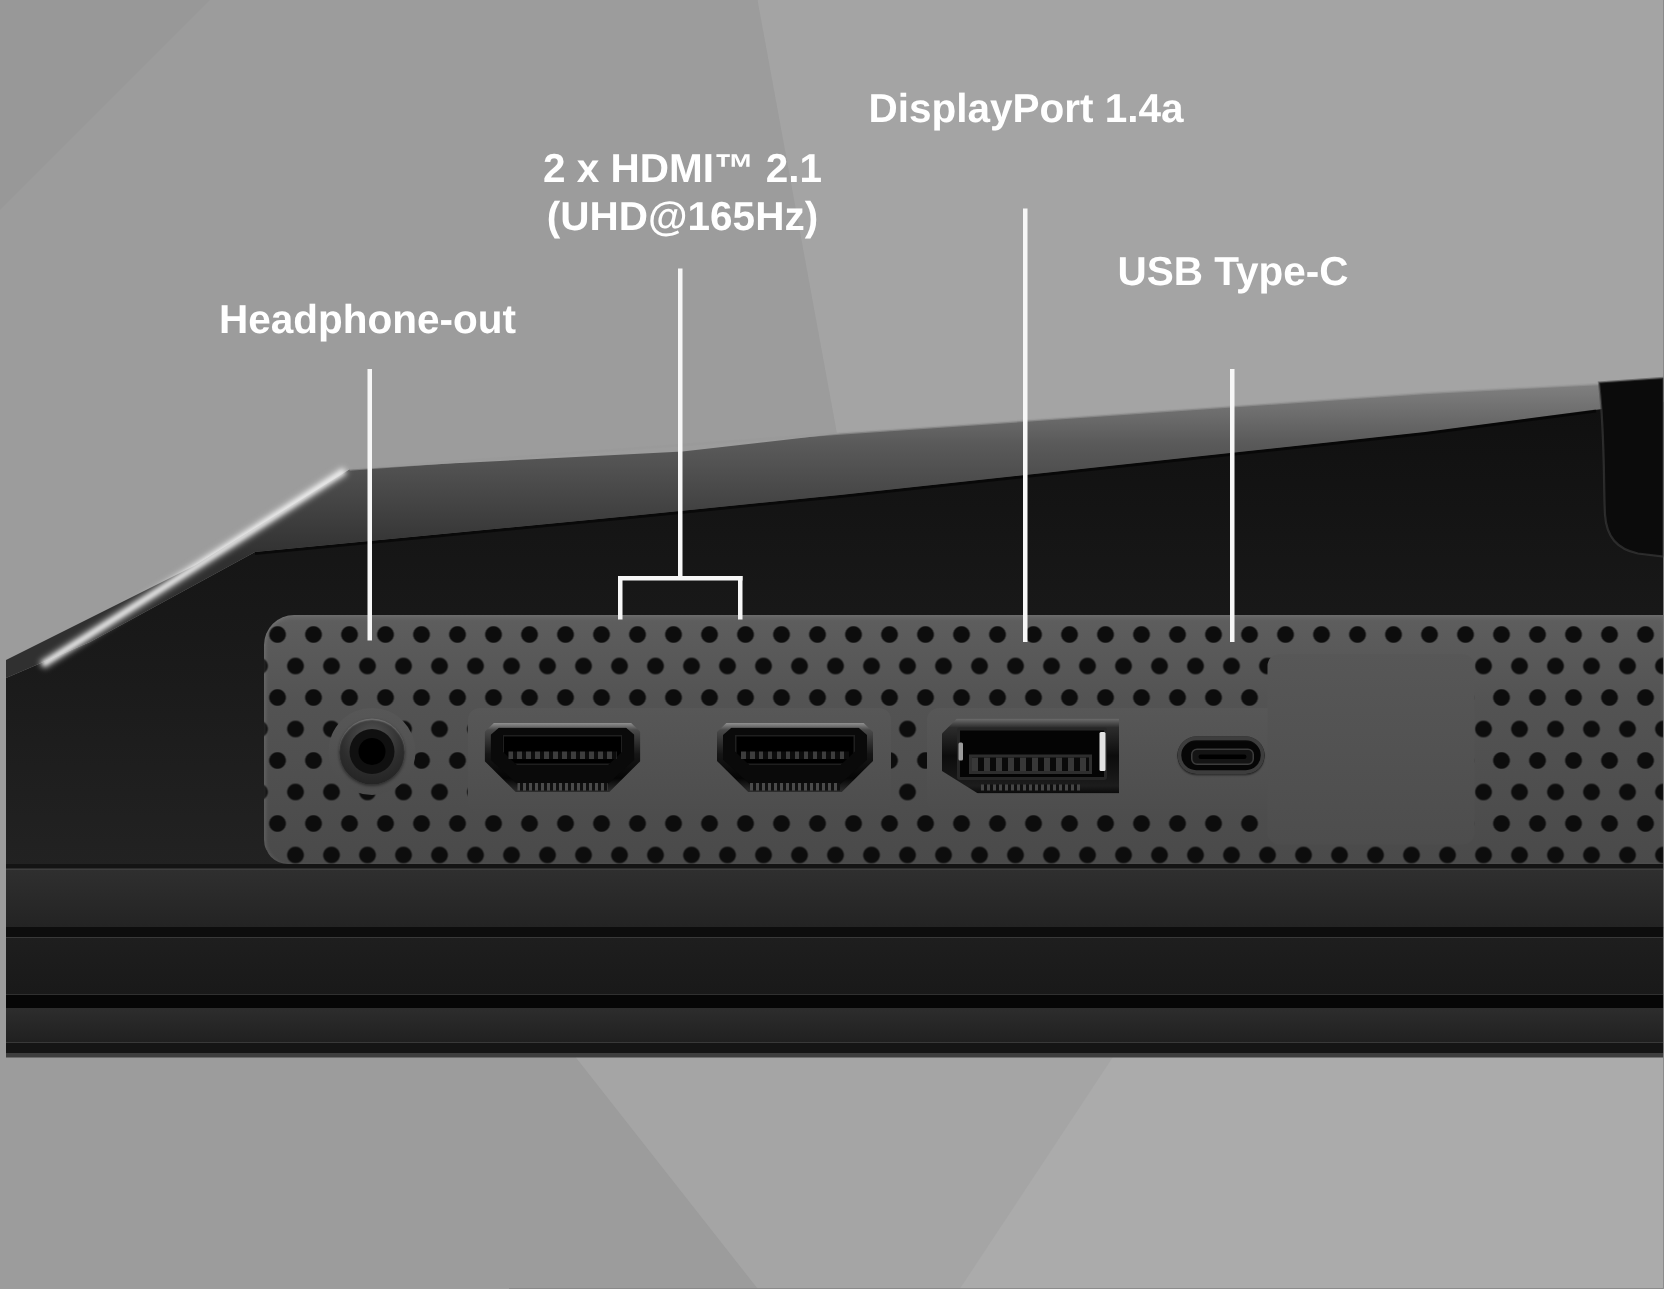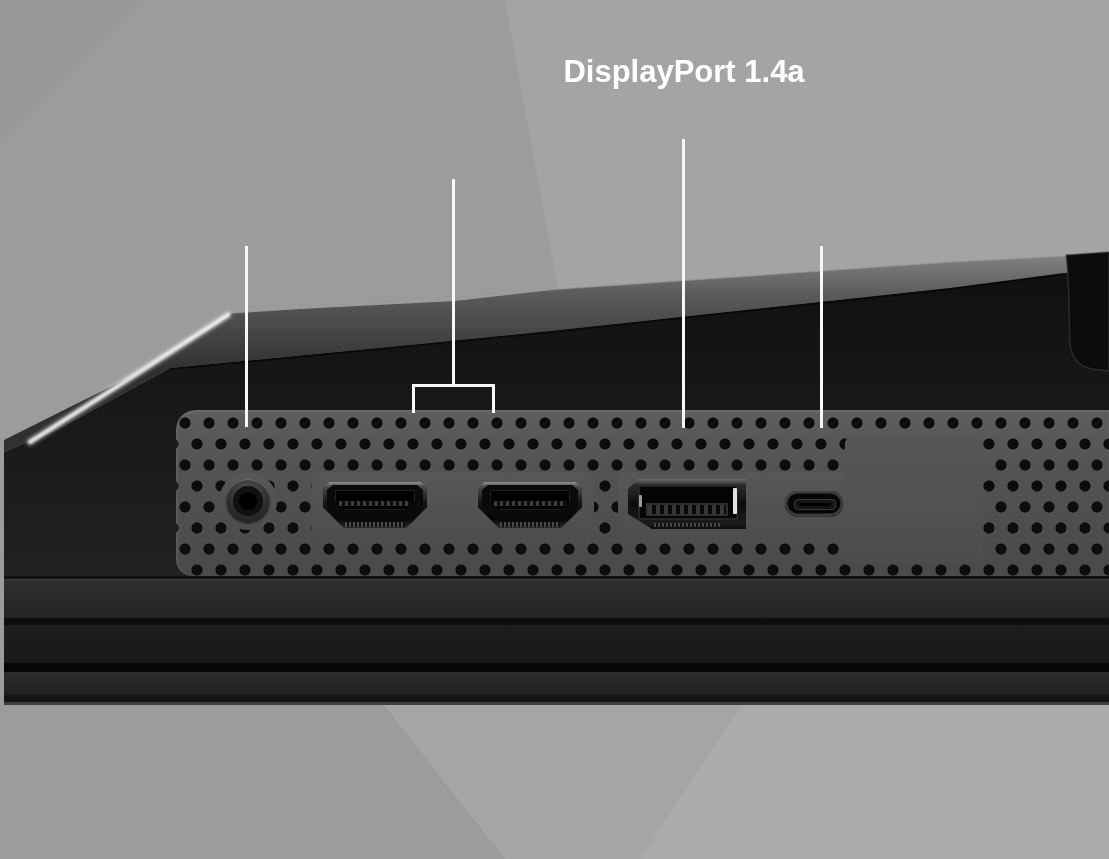--- a/index.html
+++ b/index.html
@@ -94,21 +94,21 @@
   .bar.b-1{top:579px;height:39px;background:linear-gradient(180deg,#2f2f2f,#232323);border-top:1px solid #3f3f3f;}
   .bar.b-s1{top:618px;height:7px;background:#0d0d0d;}
   .bar.b-2{top:625px;height:38px;background:linear-gradient(180deg,#1e1e1e,#191919);}
   .bar.b-s2{top:663px;height:9px;background:#060606;}
   .bar.b-3{top:672px;height:23px;background:linear-gradient(180deg,#2d2d2d,#202020);}
   .bar.b-edge{top:695px;height:7px;background:#151515;}
   .bar.b-lip{top:702px;height:3px;background:#3e3e3e;}
 
   
   .label{position:absolute;z-index:5;color:var(--label_text);
-    font-weight:700;font-size:31px;line-height:32px;text-align:center;letter-spacing:0;}
+    font-weight:700;font-size:27px;line-height:32px;text-align:center;letter-spacing:0;}
   .label.l-hp{left:110px;top:197px;width:270px;}
   .label.l-hdmi{left:330px;top:96px;width:250px;}
   .label.l-dp{left:559px;top:56px;width:250px;}
   .label.l-usb{left:700px;top:165px;width:244px;}
   .lead{position:absolute;width:3px;background:var(--leader_line);z-index:4;}
   .lead.ln-hp{left:245px;top:246px;height:181px;}
   .lead.ln-hdmi{left:452px;top:179px;height:206px;}
   .lead.ln-dp{left:682px;top:139px;height:289px;}
   .lead.ln-usb{left:820px;top:246px;height:182px;}
   .bracket{position:absolute;left:412px;top:384px;width:77px;height:26px;z-index:4;
@@ -208,19 +208,27 @@
   <div class="bar b-3"></div>
   <div class="bar b-edge"></div>
   <div class="bar b-lip"></div>
 
   <div class="lead ln-hp"></div>
   <div class="lead ln-hdmi"></div>
   <div class="bracket"></div>
   <div class="lead ln-dp"></div>
   <div class="lead ln-usb"></div>
 
+  <div class="label l-hp">
+    <div>Headphone-out</div>
+  </div>
+  <div class="label l-hdmi">
+    <div>2 x HDMI™ 2.1</div>
+    <div>(UHD@165Hz)</div>
+  </div>
   <div class="label l-dp">
     <div>DisplayPort 1.4a</div>
   </div>
   <div class="label l-usb">
+    <div>USB Type-C</div>
   </div>
 
 </div>
 
 </body></html>

